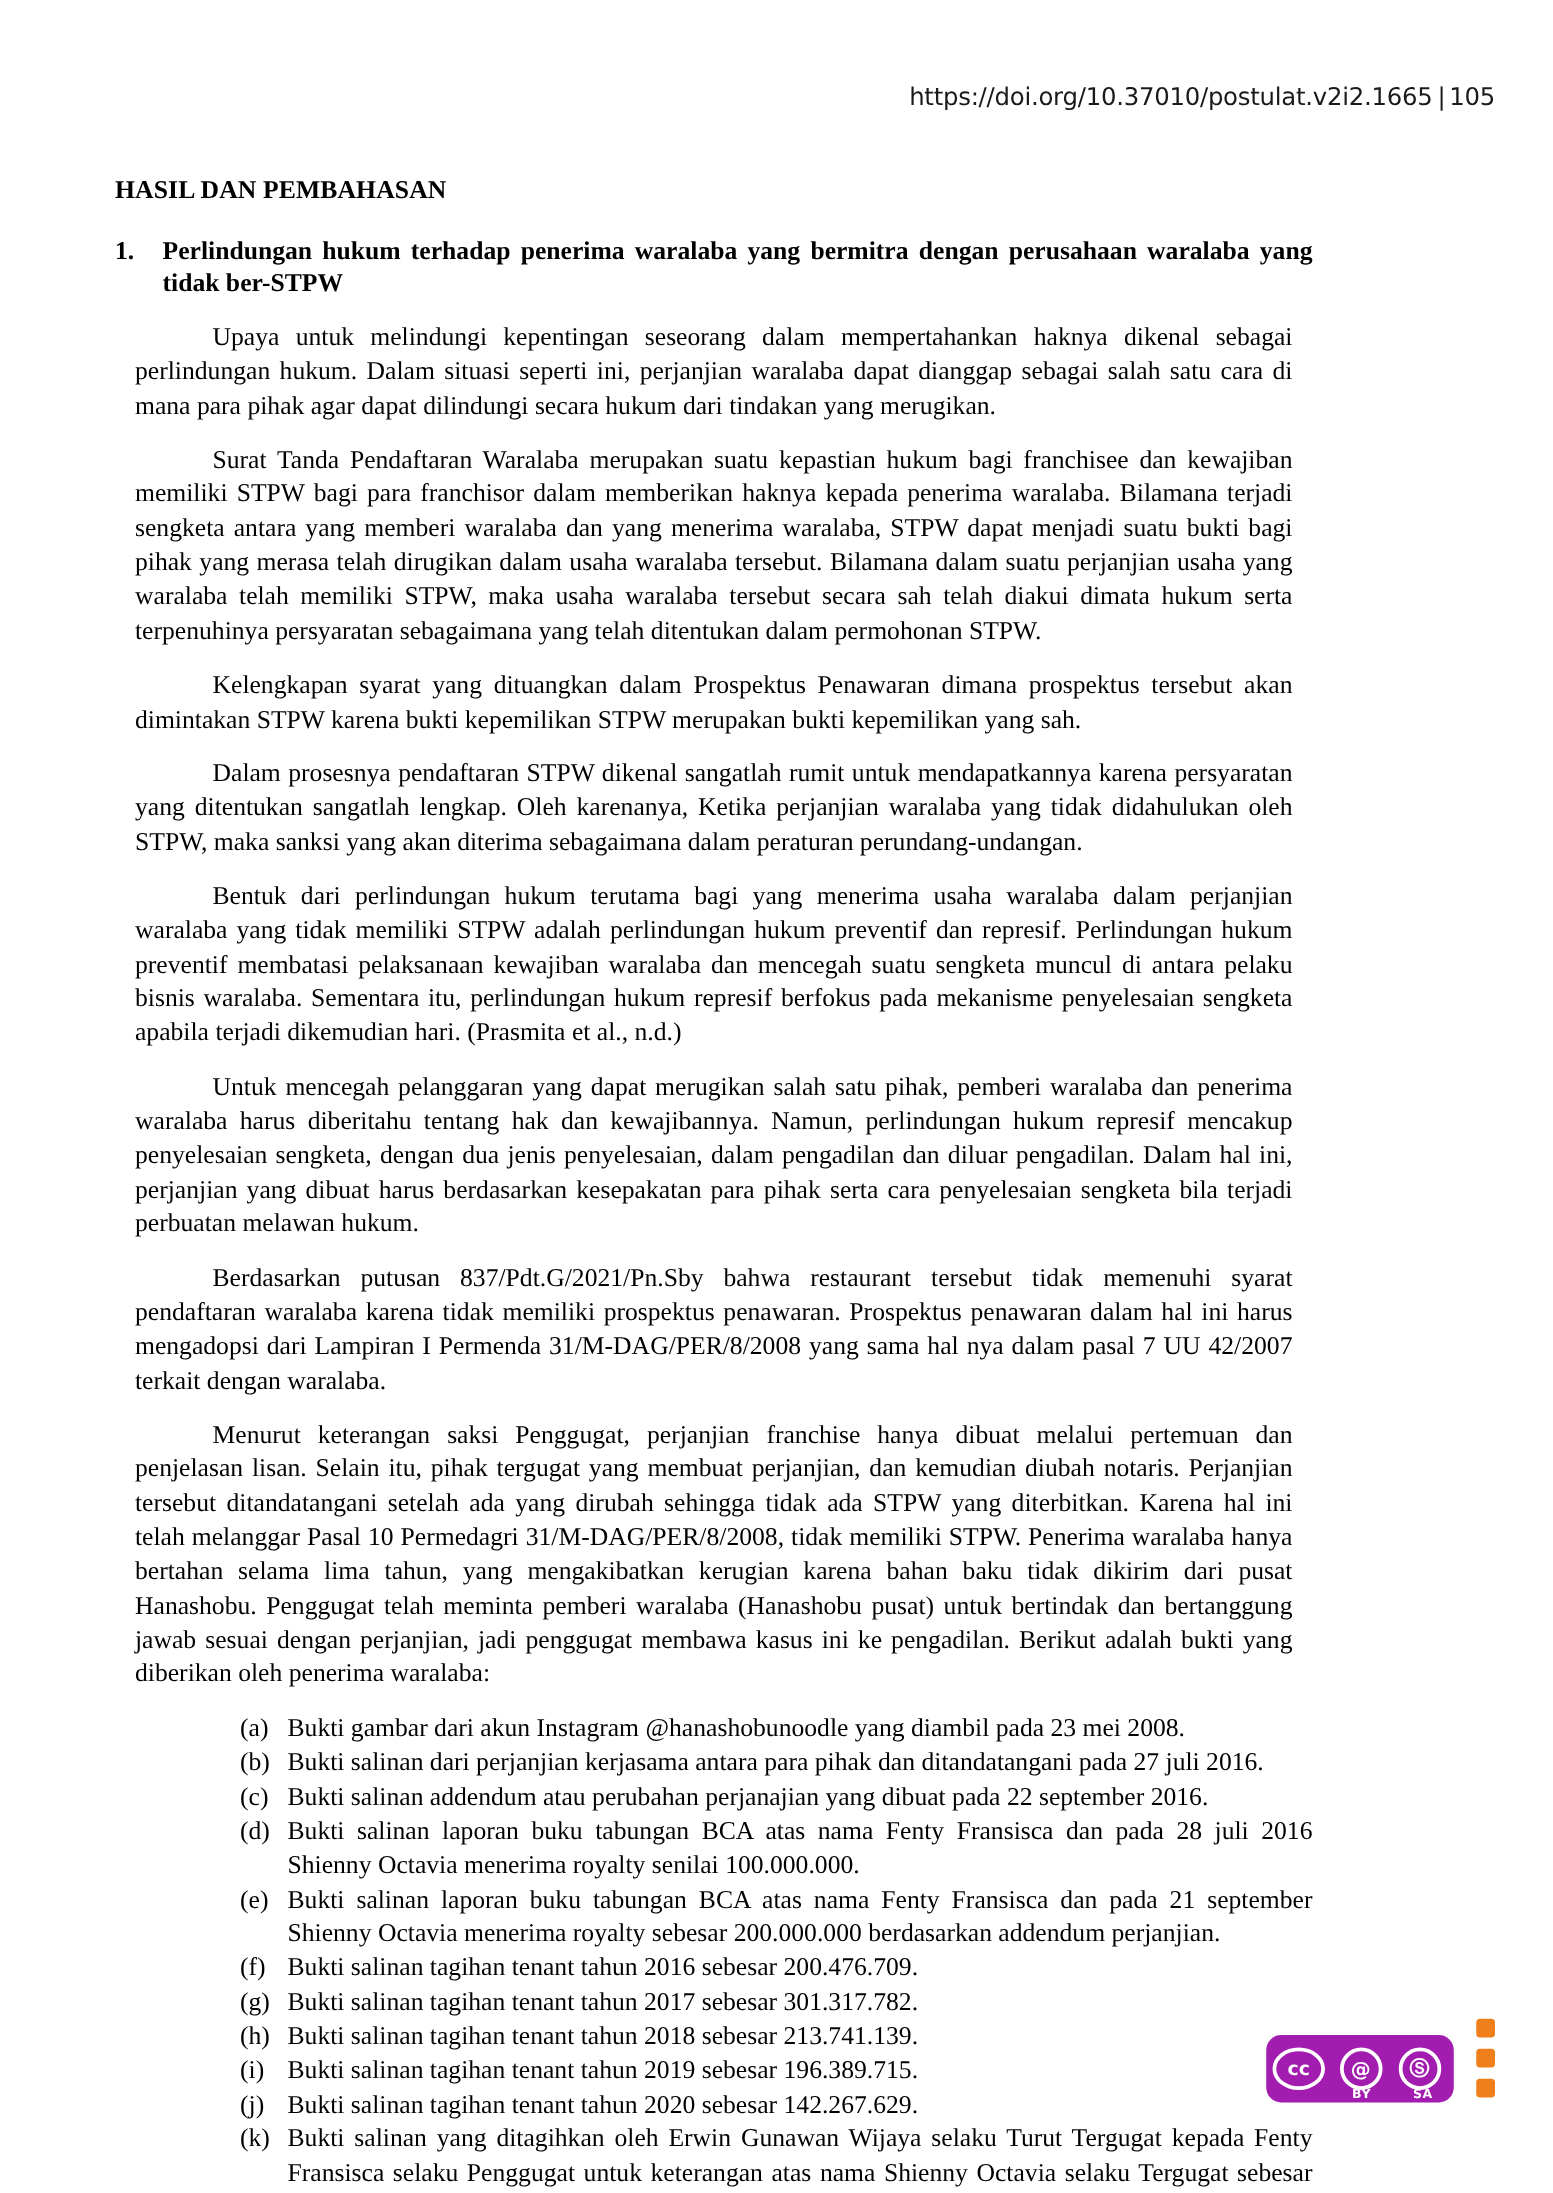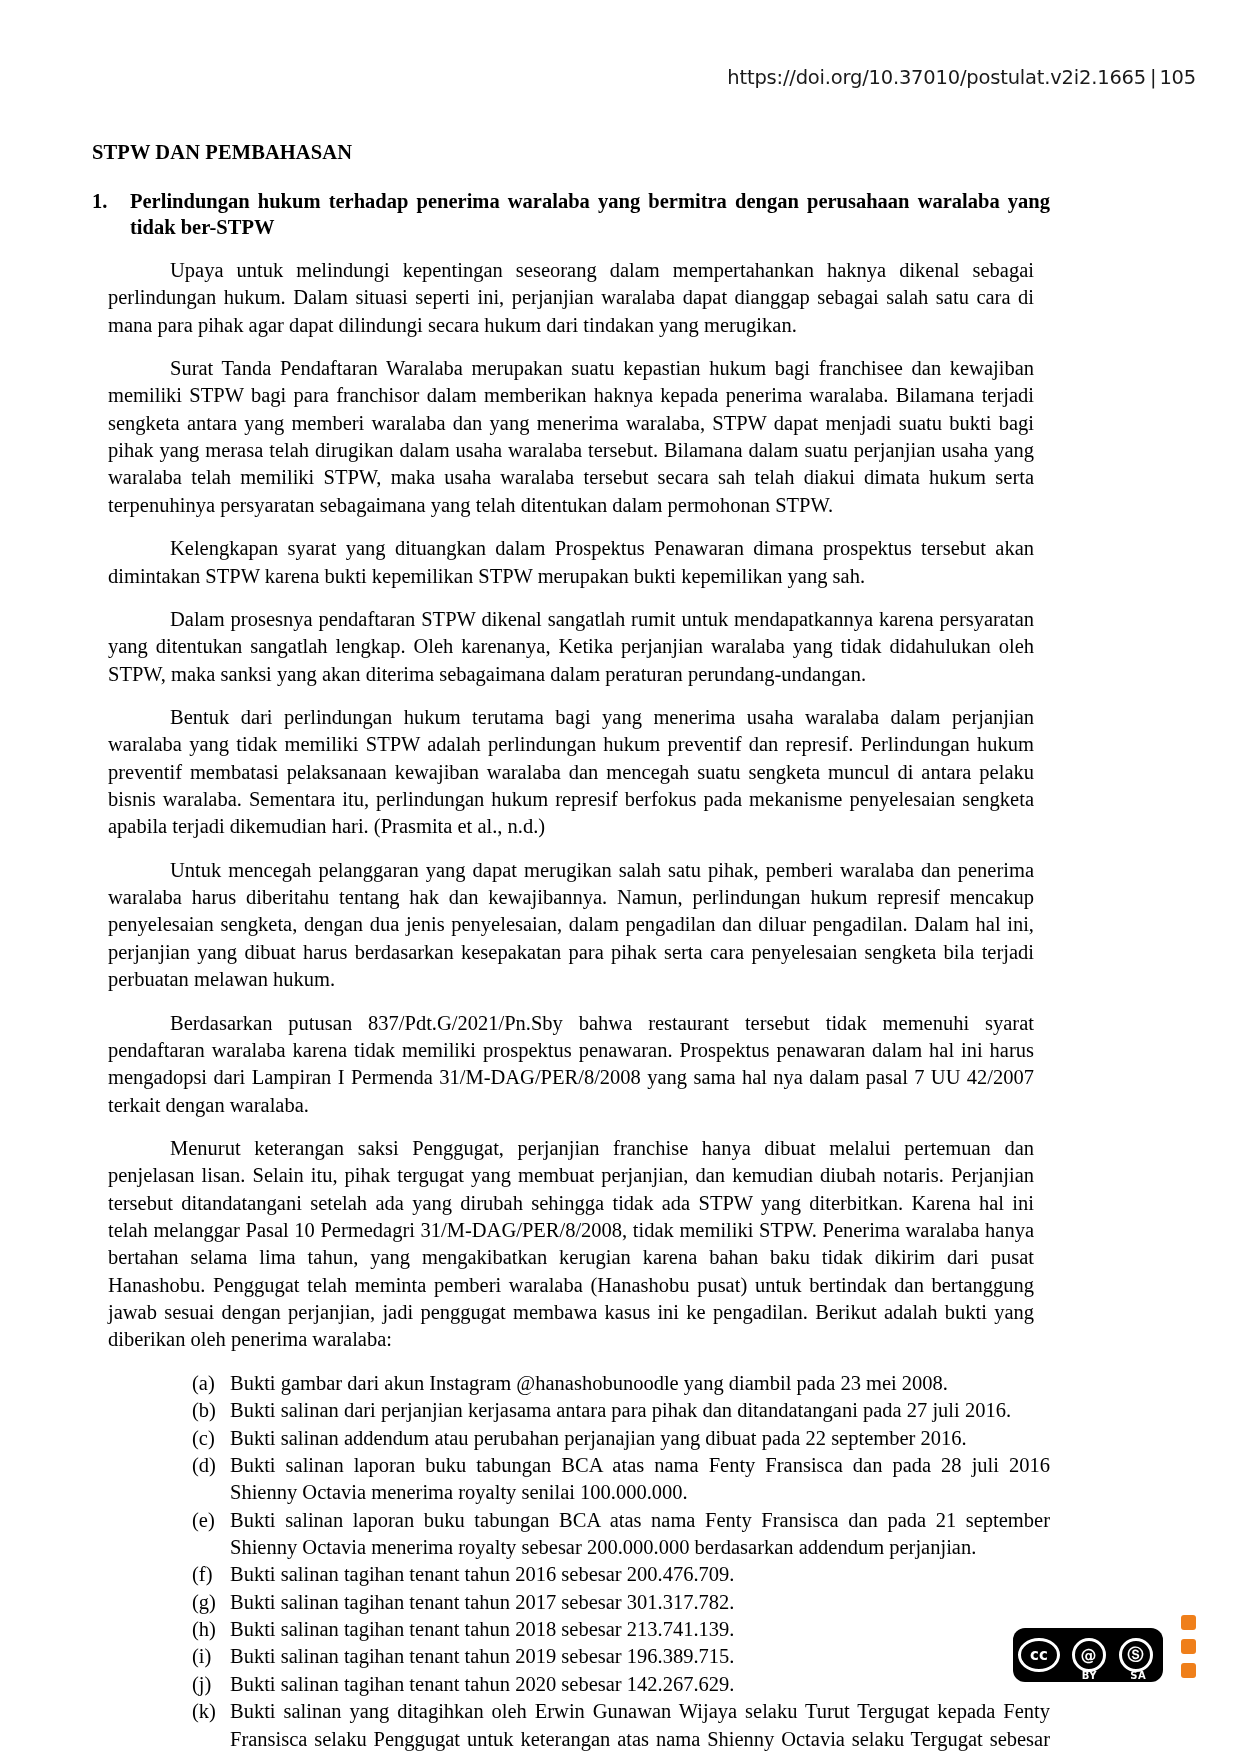--- a/index.html
+++ b/index.html
@@ -118,21 +118,21 @@
   
   .cc-area {
     position: absolute;
     right: 46px;
     bottom: 72px;
     display: flex;
     align-items: flex-end;
     gap: 18px;
   }
   .cc-badge {
-    background: #000000;
+    background: #a21caf;
     border-radius: 12px;
     width: 150px;
     height: 54px;
     display: flex;
     align-items: center;
     padding: 0;
     box-sizing: border-box;
     position: relative;
     overflow: hidden;
   }
@@ -201,21 +201,21 @@
 <body>
 
 <div class="page">
 
   <div class="runhead">
     <span>https://doi.org/10.37010/postulat.v2i2.1665</span><span class="sep">|</span><span>105</span>
   </div>
 
   <div class="column">
 
-    <h2 class="section-title">STPW DAN PEMBAHASAN</h2>
+    <h2 class="section-title">HASIL DAN PEMBAHASAN</h2>
 
     <div class="num-heading">
       <span class="num">1.</span>
       <span class="htext">Perlindungan hukum terhadap penerima waralaba yang bermitra dengan perusahaan waralaba yang tidak ber-STPW</span>
     </div>
 
     <p class="body">Upaya untuk melindungi kepentingan seseorang dalam mempertahankan haknya dikenal sebagai perlindungan hukum. Dalam situasi seperti ini, perjanjian waralaba dapat dianggap sebagai salah satu cara di mana para pihak agar dapat dilindungi secara hukum dari tindakan yang merugikan.</p>
     <p class="body">Surat Tanda Pendaftaran Waralaba merupakan suatu kepastian hukum bagi franchisee dan kewajiban memiliki STPW bagi para franchisor dalam memberikan haknya kepada penerima waralaba. Bilamana terjadi sengketa antara yang memberi waralaba dan yang menerima waralaba, STPW dapat menjadi suatu bukti bagi pihak yang merasa telah dirugikan dalam usaha waralaba tersebut. Bilamana dalam suatu perjanjian usaha yang waralaba telah memiliki STPW, maka usaha waralaba tersebut secara sah telah diakui dimata hukum serta terpenuhinya persyaratan sebagaimana yang telah ditentukan dalam permohonan STPW.</p>
     <p class="body">Kelengkapan syarat yang dituangkan dalam Prospektus Penawaran dimana prospektus tersebut akan dimintakan STPW karena bukti kepemilikan STPW merupakan bukti kepemilikan yang sah.</p>
     <p class="body">Dalam prosesnya pendaftaran STPW dikenal sangatlah rumit untuk mendapatkannya karena persyaratan yang ditentukan sangatlah lengkap. Oleh karenanya, Ketika perjanjian waralaba yang tidak didahulukan oleh STPW, maka sanksi yang akan diterima sebagaimana dalam peraturan perundang-undangan.</p>

